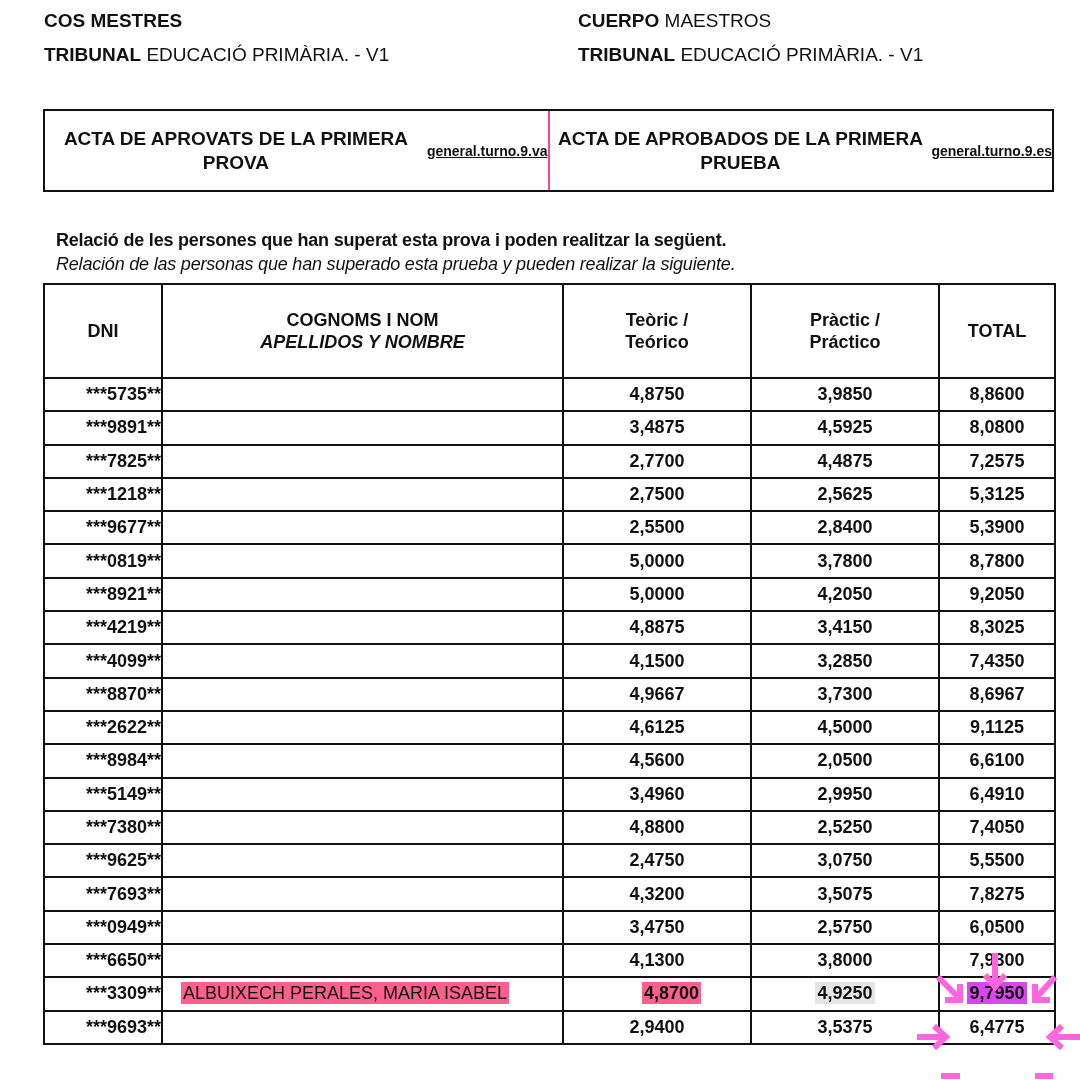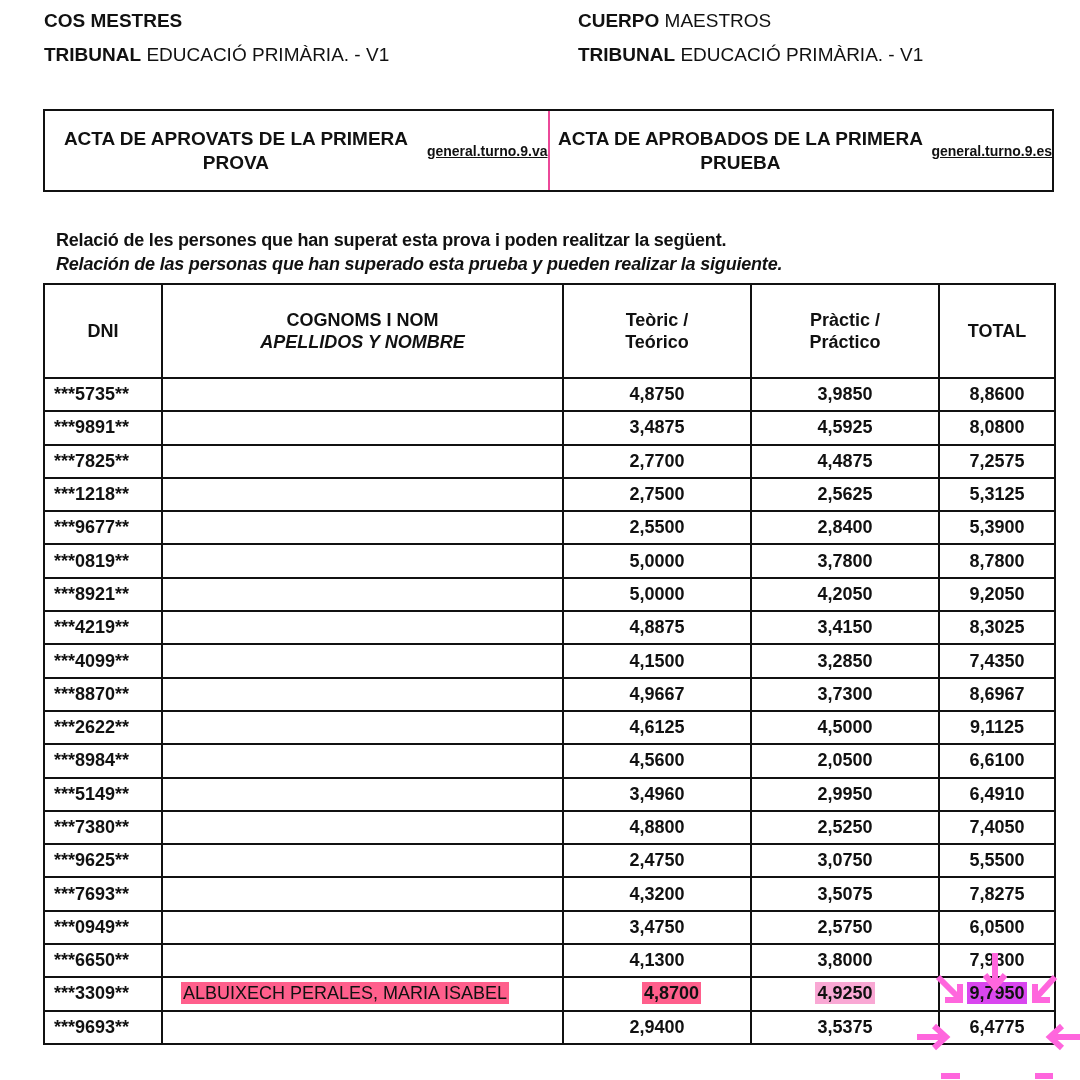--- a/index.html
+++ b/index.html
@@ -16,27 +16,27 @@
 
     .acta { position: absolute; left: 43px; top: 109px; width: 1011px; height: 83px;
       border: 2px solid #111; box-sizing: border-box; display: flex; }
     .acta-cell { flex: 1; display: flex; flex-direction: row; align-items: center; justify-content: center;
       font-weight: 700; font-size: 19px; line-height: 24px; text-align: center; }
     .acta-cell + .acta-cell { border-left: 2px solid #ec4899; }
     .acta-cell .code { font-size: 14px; text-decoration: underline; }
 
     .rel { position: absolute; left: 44px; font-size: 18px; line-height: 22px; margin-left: 12px; }
     #rel-ca { top: 229px; font-weight: 700; letter-spacing: -0.2px; }
-    #rel-es { top: 253px; font-style: italic; letter-spacing: -0.2px; font-weight: bold; }
+    #rel-es { top: 253px; font-style: italic; letter-spacing: -0.2px; }
 
     table.grid { position: absolute; left: 43px; top: 283px; border-collapse: collapse; table-layout: fixed; }
     table.grid th, table.grid td { border: 2px solid #111; padding: 0; }
     table.grid th { height: 92px; font-weight: 700; font-size: 18px; line-height: 22px; text-align: center; }
     table.grid td { height: 31.3px; font-size: 18px; font-weight: 700; text-align: center; }
-    table.grid td.dni { text-align: left; padding-left: 9px; font-weight: 700; }
+    table.grid td.dni { text-align: right; padding-left: 9px; font-weight: 700; }
     col.c-dni { width: 118px; } col.c-name { width: 401px; } col.c-teo { width: 188px; }
     col.c-pra { width: 188px; } col.c-tot { width: 116px; }
     .hl { background: #ff5f8c; padding: 1px 2px; font-weight: 700; }
     .name-cell { text-align: left !important; padding-left: 18px !important; font-weight: 400 !important; margin-left: 28px; }
     .name-cell .hl { font-weight: 400; }
 
     .arrows { position: absolute; left: 0; top: 0; width: 1080px; height: 1080px; pointer-events: none; }
   </style>
 </head>
 <body>
@@ -210,21 +210,21 @@
         <td class="dni"><span>***6650**</span></td>
         <td class="name-cell"><span></span></td>
         <td><span>4,1300</span></td>
         <td><span>3,8000</span></td>
         <td><span>7,9300</span></td>
       </tr>
       <tr>
         <td class="dni"><span>***3309**</span></td>
         <td class="name-cell"><span class="hl" style="background: rgb(255, 95, 140);">ALBUIXECH PERALES, MARIA ISABEL</span></td>
         <td><span class="hl" style="background: rgb(255, 95, 140); margin-left: 29px;">4,8700</span></td>
-        <td><span class="hl" style="background: #f9a8d4;">4,9250</span></td>
+        <td><span class="hl" style="background: #e5e5e5;">4,9250</span></td>
         <td><span class="hl" style="background: #d946ef;">9,7950</span></td>
       </tr>
       <tr>
         <td class="dni"><span>***9693**</span></td>
         <td class="name-cell"><span></span></td>
         <td><span>2,9400</span></td>
         <td><span>3,5375</span></td>
         <td><span>6,4775</span></td>
       </tr>
     </tbody>

